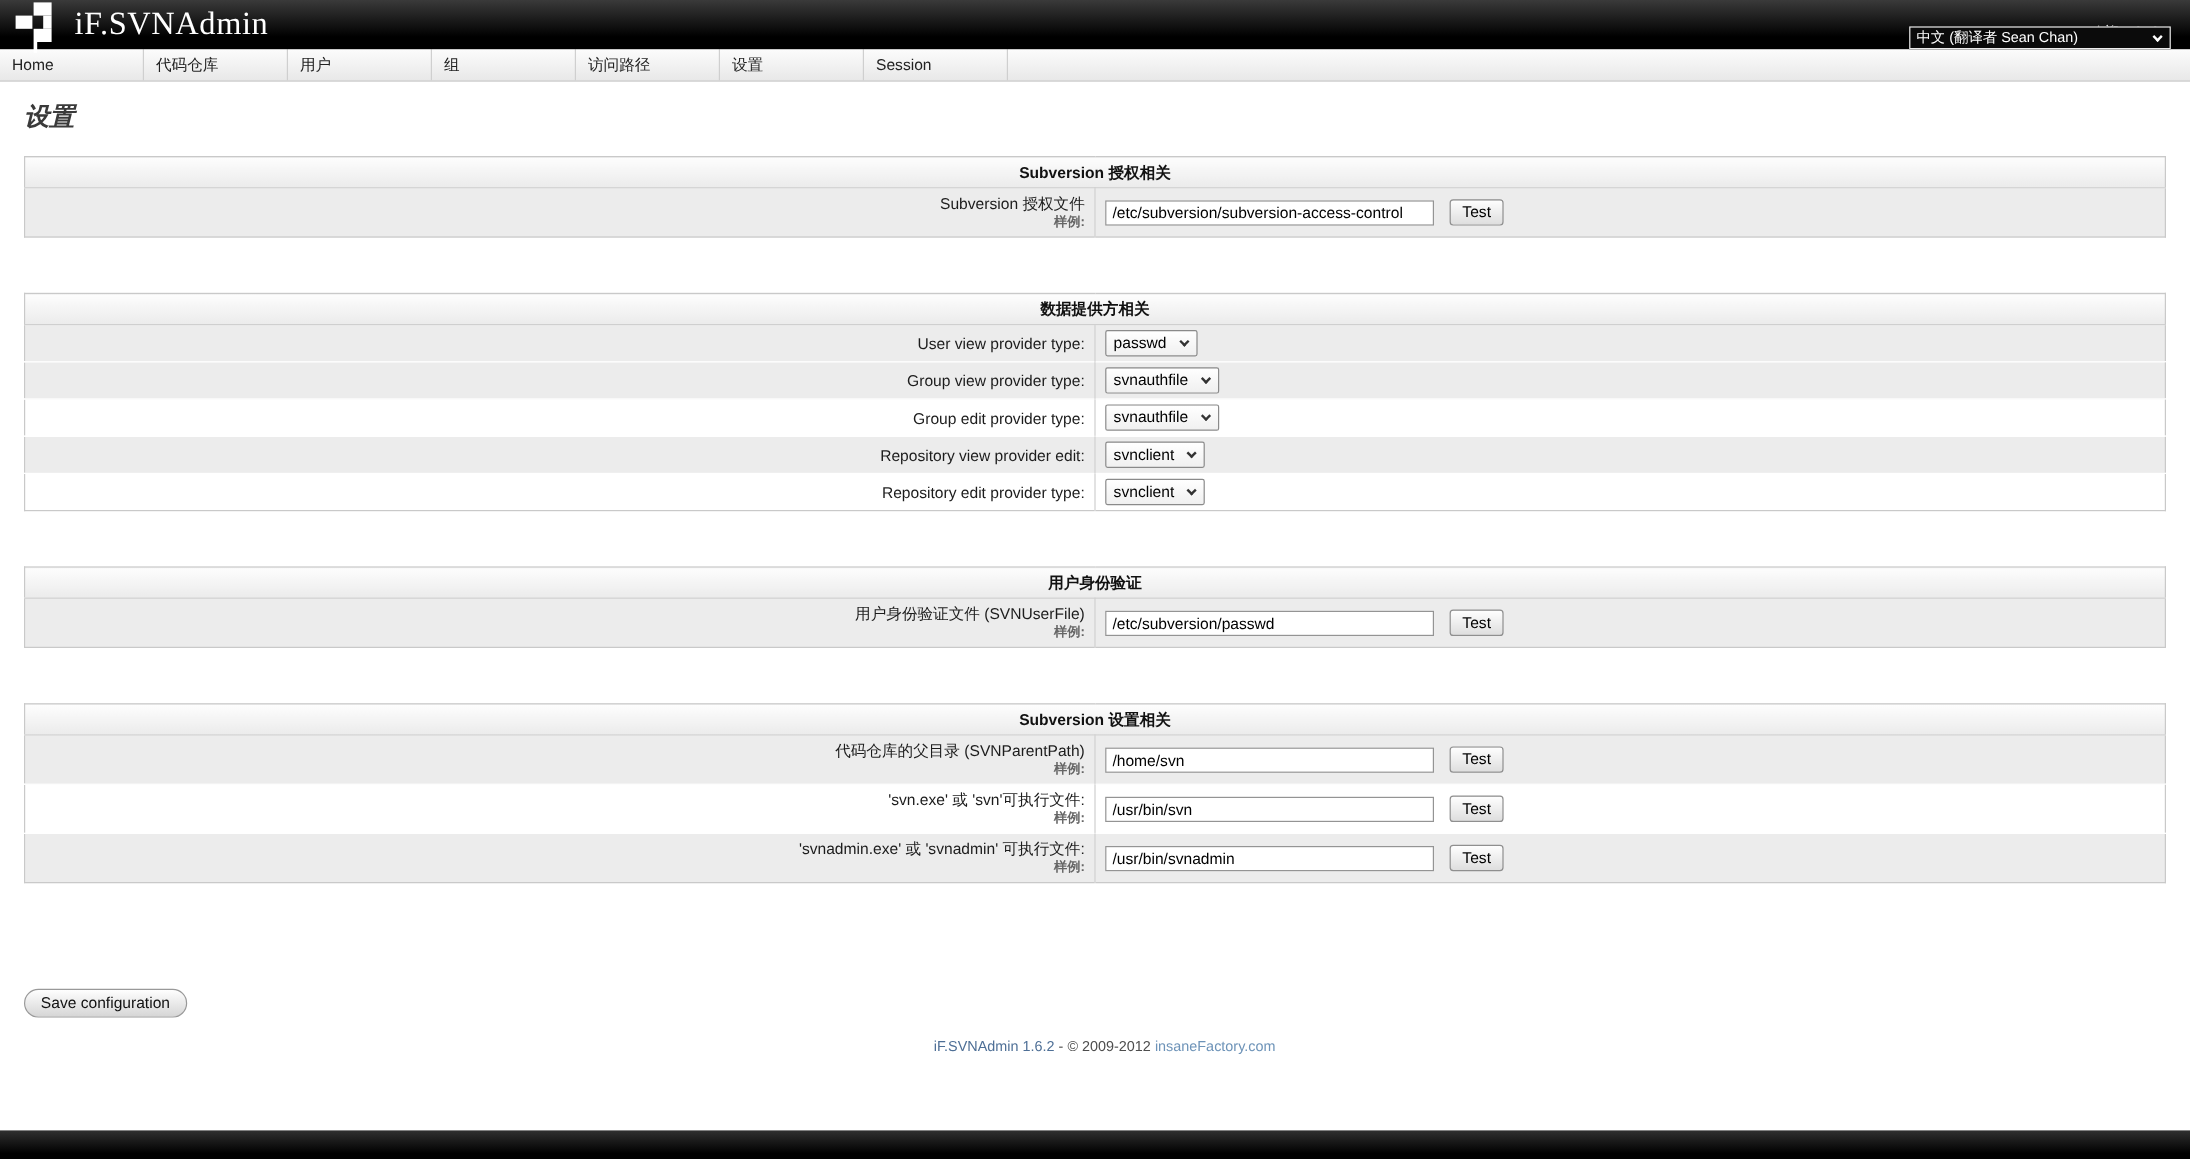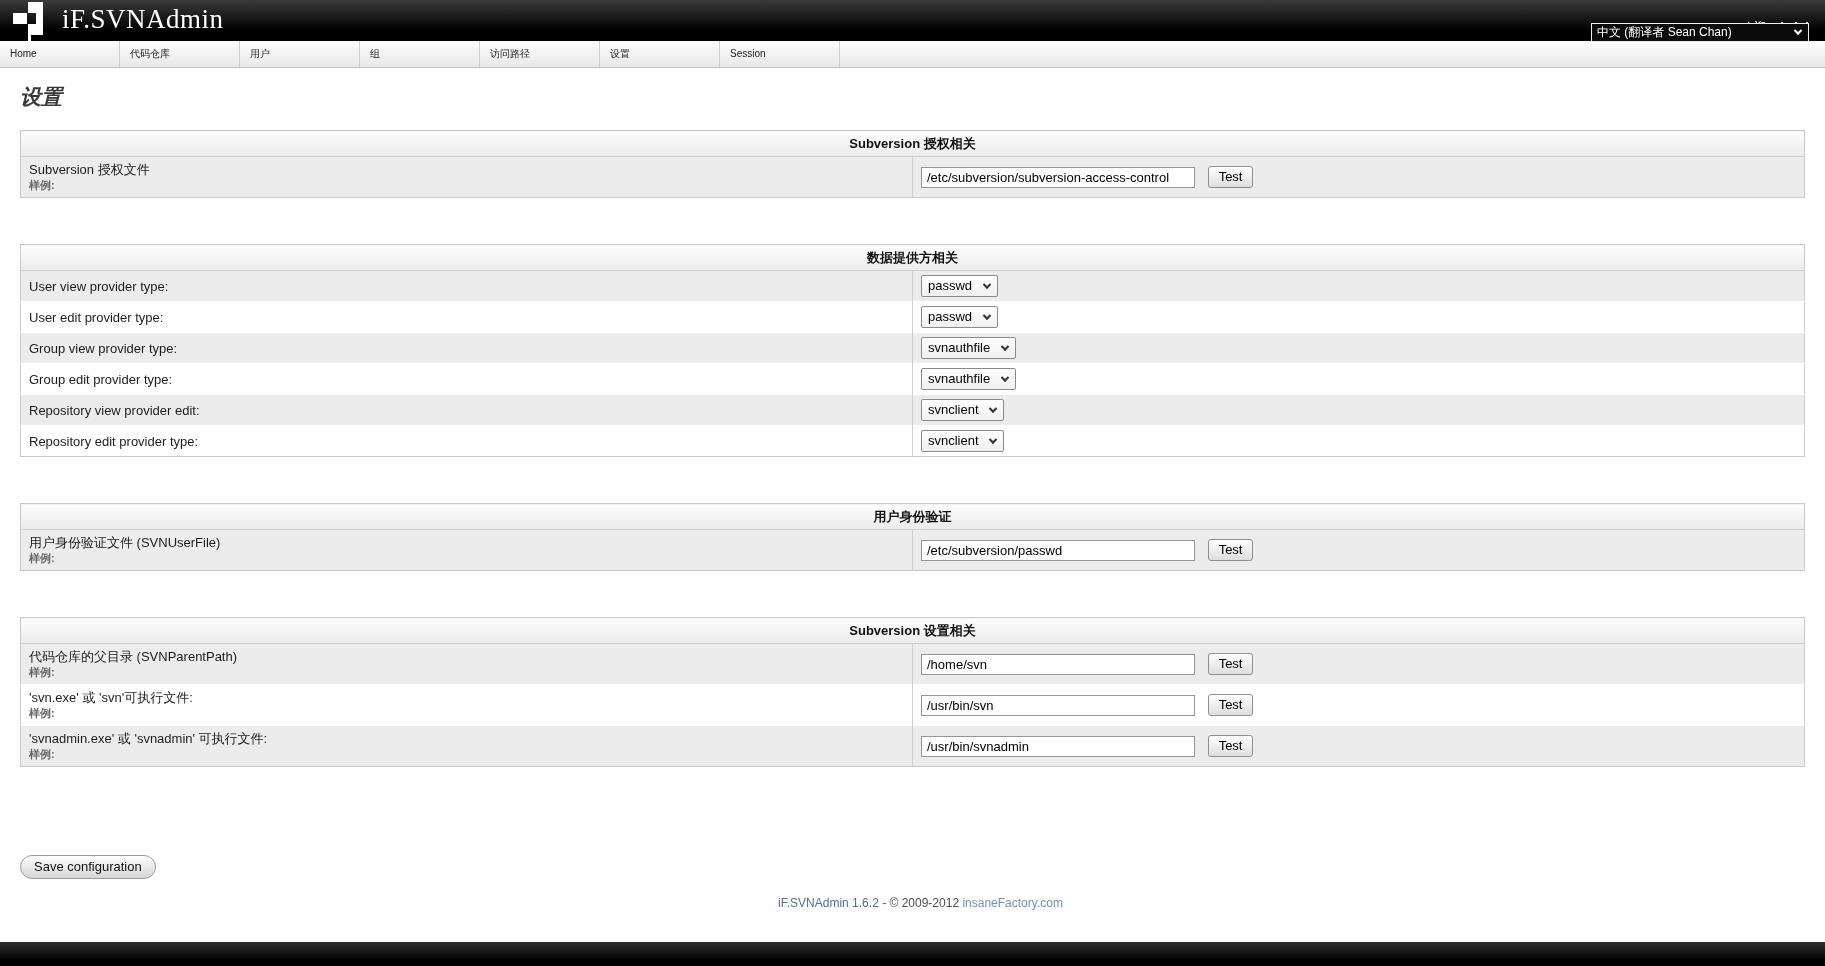--- a/index.html
+++ b/index.html
@@ -52,21 +52,21 @@
   
   .navbar {
     height:27px; flex:0 0 27px;
     background:linear-gradient(#fcfcfc, #e8e8e8);
     border-bottom:1px solid #c2c2c2;
     display:flex;
   }
   .tab {
     width:120px; flex:0 0 120px;
     line-height:26px; padding-left:10px;
-    font-size:10px; color:#222; text-decoration:none;
+    font-size:13px; color:#222; text-decoration:none;
     border-right:1px solid #cfcfcf;
     cursor:pointer;
   }
 
   
   .main { flex:1 1 auto; padding:0 20px; overflow:hidden; }
   h1.page-title {
     margin:15px 0 19px 0;
     font-size:21px; font-weight:bold; font-style:italic;
     color:#3a3a3a;
@@ -78,21 +78,21 @@
     margin:12px 0 46px 0;
     font-size:13px;
   }
   table.cfg th {
     background:linear-gradient(#fdfdfd, #ebebeb);
     border-bottom:1px solid #cfcfcf;
     height:26px; font-size:13px; font-weight:bold;
     text-align:center; color:#111; padding:2px 8px;
   }
   table.cfg td { vertical-align:middle; padding:4px 8px; }
-  table.cfg td.lbl { width:50%; }
+  table.cfg td.lbl { width:50%;text-align:right; }
   table.cfg td.ctl { border-left:1px solid #cfcfcf; }
   table.cfg tr.row { background:#fff; }
   table.cfg tr.row.alt { background:#ececec; }
   table.cfg tr.row + tr.row { border-top:1px solid #fff; }
   .label { font-size:13px; color:#1c1c1c; line-height:17px; }
   .sublabel { font-size:11px; font-weight:bold; color:#666; line-height:15px; }
 
   input.txt {
     width:274px; height:21px;
     border:1px solid #949494; background:#fff;
@@ -206,28 +206,20 @@
       </thead>
     <tbody>
       <tr class="row alt">
         <td class="lbl">
             <div class="label">User view provider type:</div>
           </td>
         <td class="ctl">
           <span class="selwrap"><select class="prov"><option>passwd</option></select><span class="chev"></span></span>
         </td>
       </tr>
-      <tr class="row">
-        <td class="lbl">
-            <div class="label">User edit provider type:</div>
-          </td>
-        <td class="ctl">
-          <span class="selwrap"><select class="prov"><option>passwd</option></select><span class="chev"></span></span>
-        </td>
-      </tr>
       <tr class="row alt">
         <td class="lbl">
             <div class="label">Group view provider type:</div>
           </td>
         <td class="ctl">
           <span class="selwrap"><select class="prov"><option>svnauthfile</option></select><span class="chev"></span></span>
         </td>
       </tr>
       <tr class="row">
         <td class="lbl">

